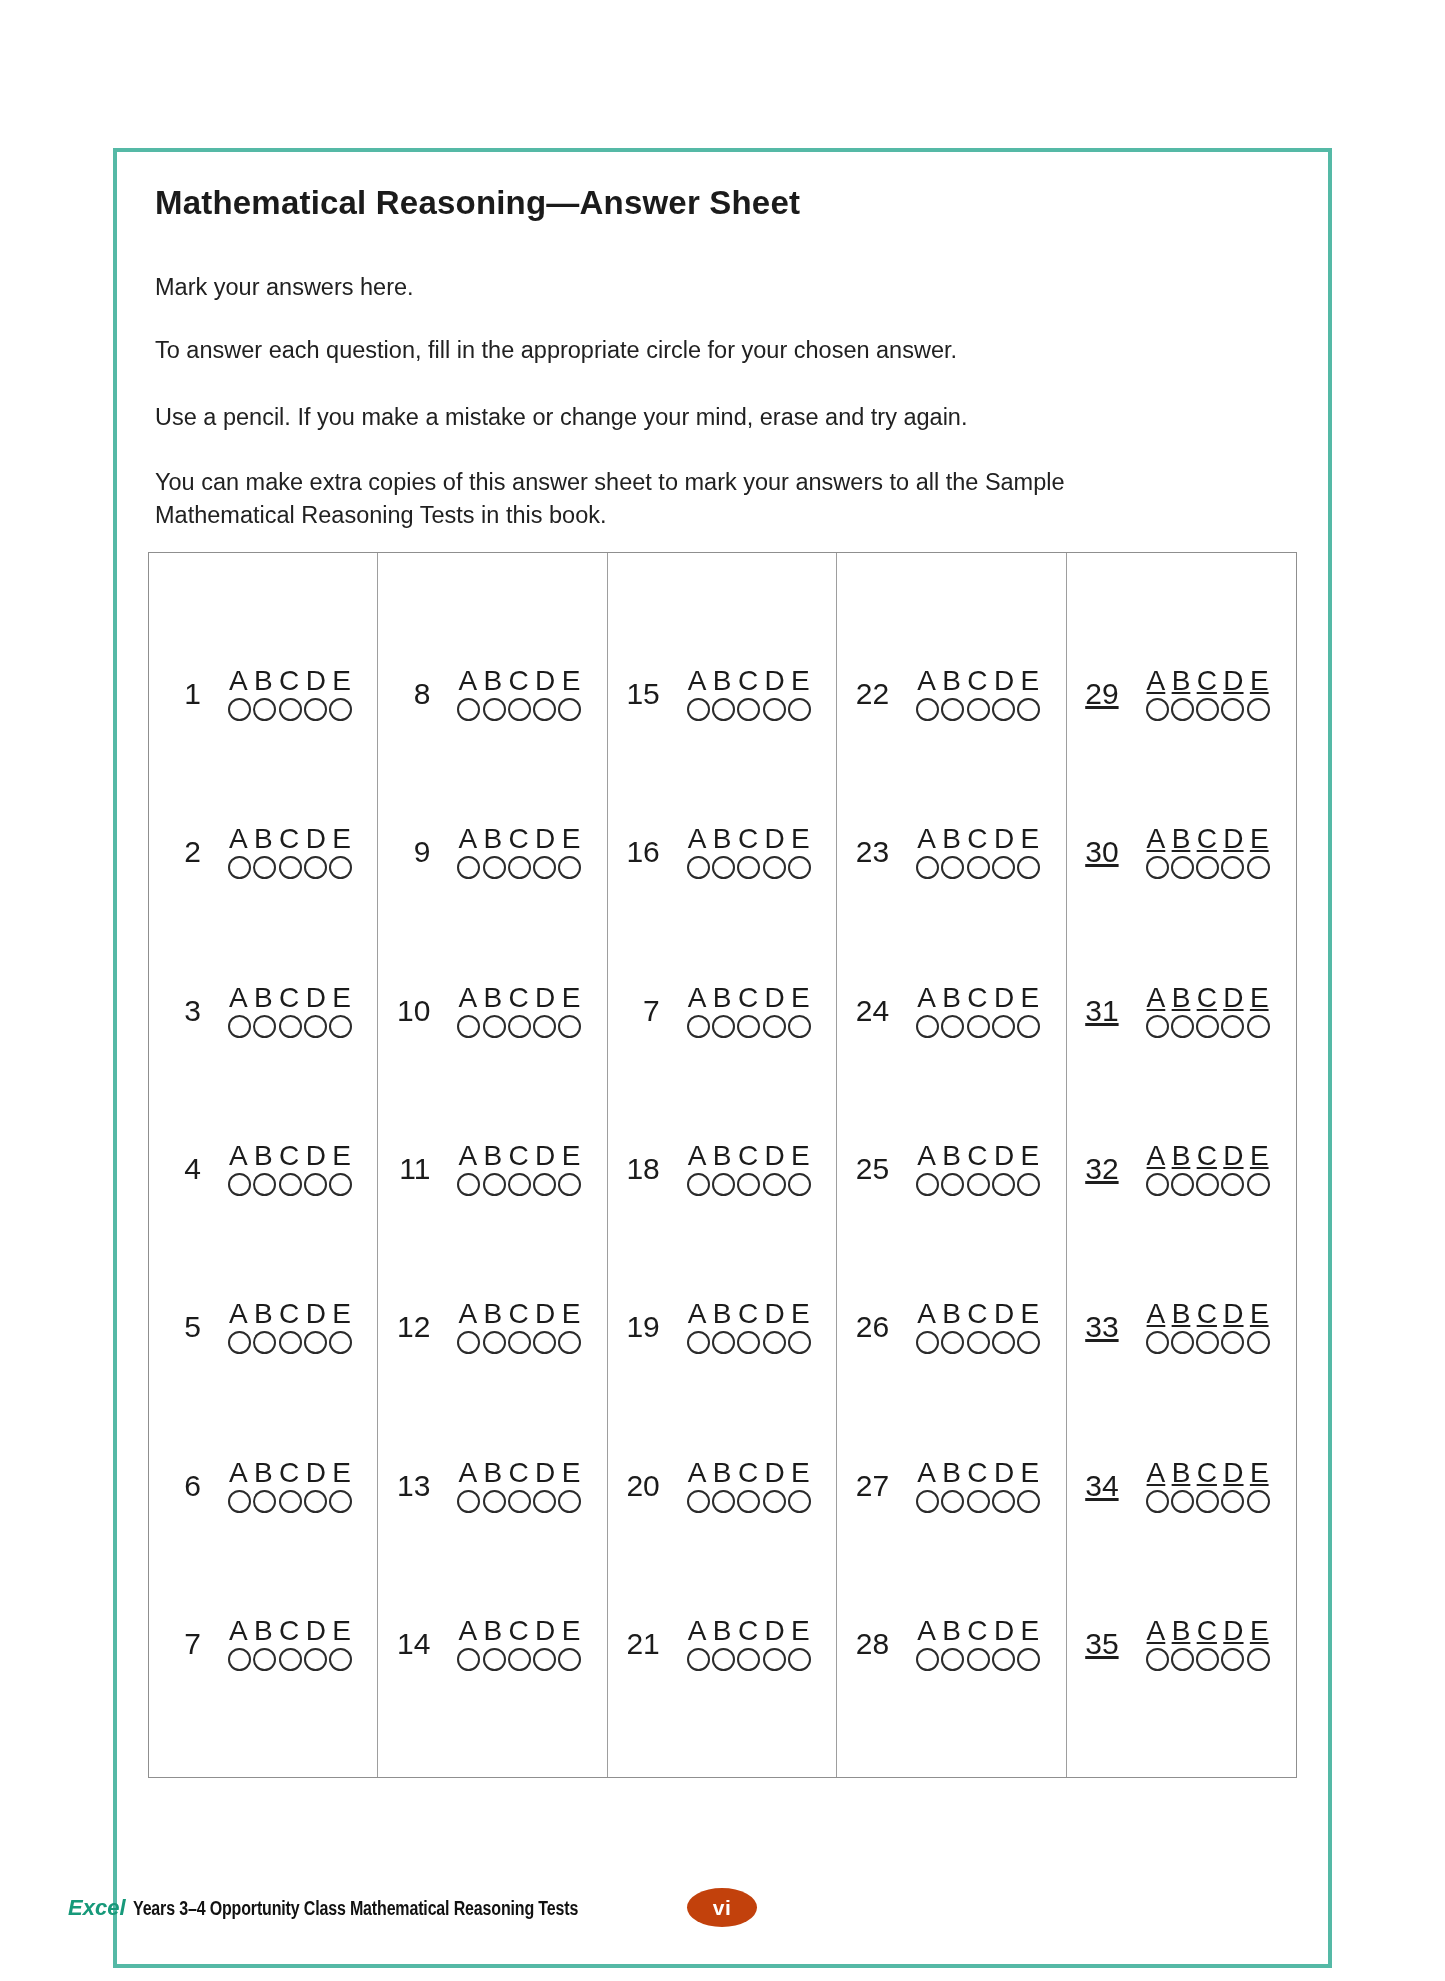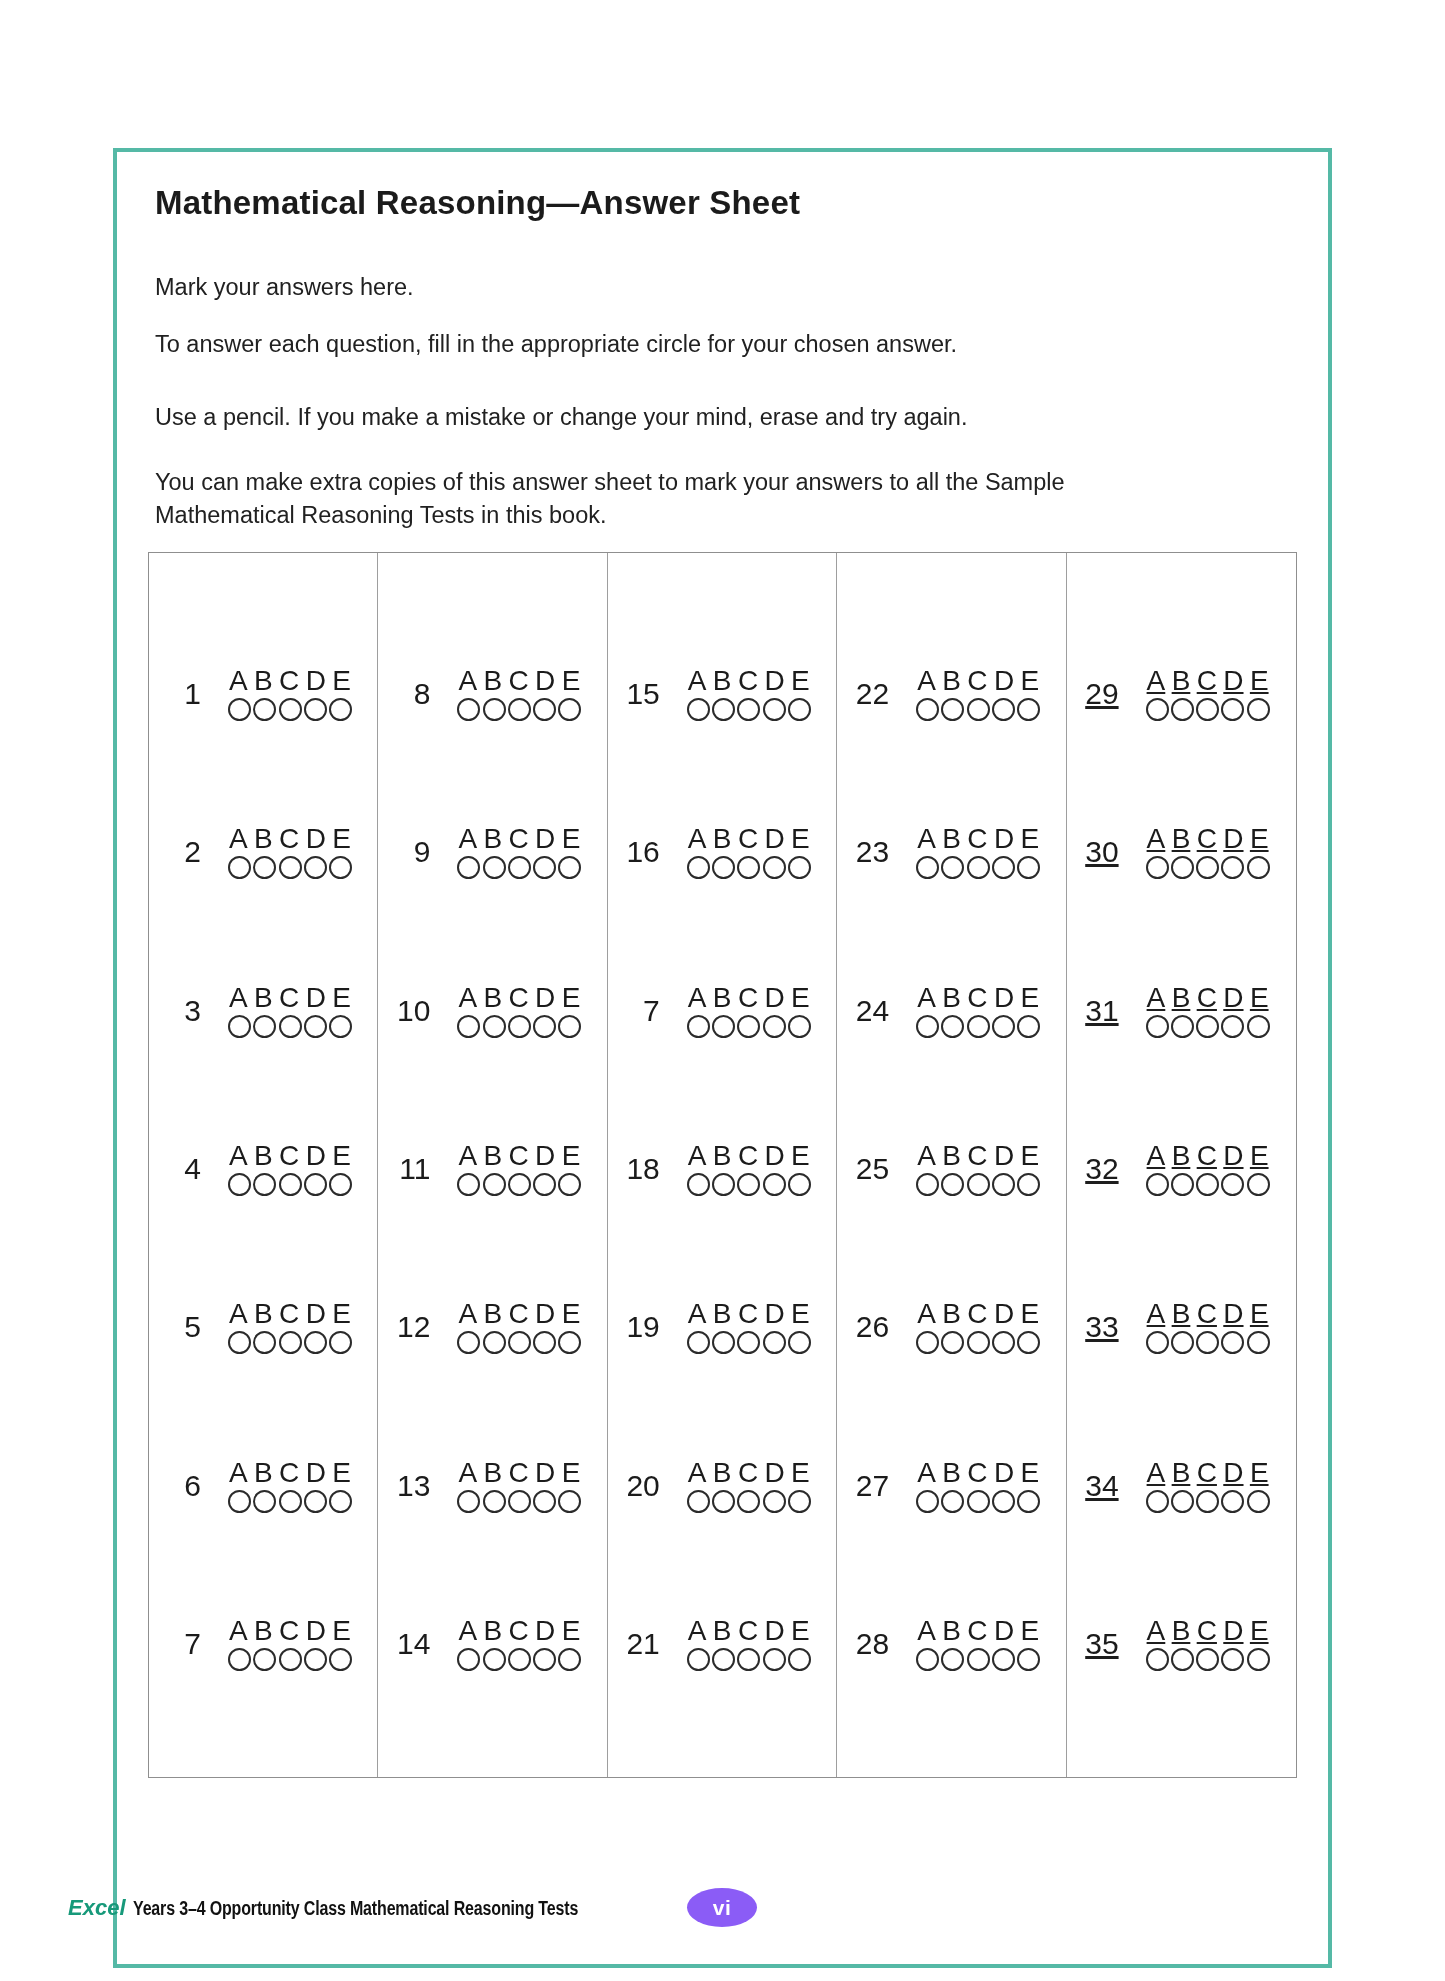--- a/index.html
+++ b/index.html
@@ -12,21 +12,21 @@
     border:4px solid #55b9a6;box-sizing:border-box;background:#fff;
   }
   .title{
     position:absolute;left:38px;top:34px;font-size:33px;font-weight:bold;
     line-height:1;letter-spacing:0.2px;color:#1b1b1b;white-space:nowrap;
   }
   .para{
     position:absolute;left:38px;font-size:23.5px;line-height:33px;color:#212121;
   }
   .para.p1{top:119px;}
-  .para.p2{top:176px;}
+  .para.p2{top:182px;}
   .para.p3{top:249px;}
   .para.p4{top:314px;width:1005px;}
   .answer-grid{
     position:absolute;left:31px;top:400px;width:1149px;height:1226px;
     border:1px solid #8f8f8f;box-sizing:border-box;
     display:grid;grid-template-columns:repeat(5,1fr);background:#fff;
   }
   .grid-col{
     border-right:1px solid #9e9e9e;box-sizing:border-box;padding-top:62px;
   }
@@ -753,15 +753,15 @@
             </div>
           </div>
         </div>
       </div>
     </div>
 </div>
 
 <div class="footer-text"><span class="brand" style="color: rgb(23, 153, 122);">Excel</span><span class="series">Years 3–4 Opportunity Class Mathematical Reasoning Tests</span>
 </div>
 
-<div class="page-oval" style="background: #8b5cf6;">
+<div class="page-oval" style="background: #c2410c;">
   <span>vi</span>
 </div>
 
 </body></html>

